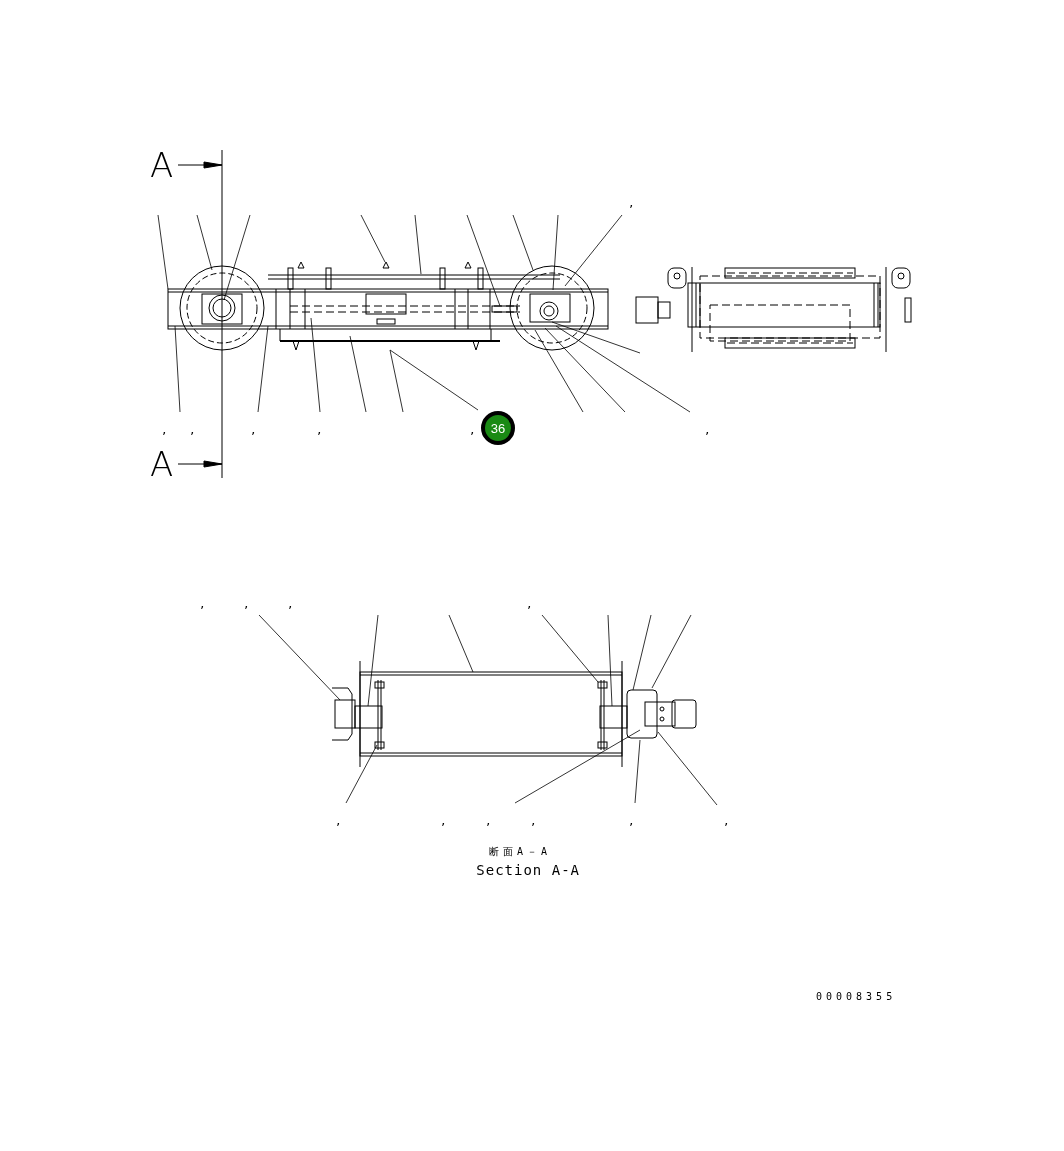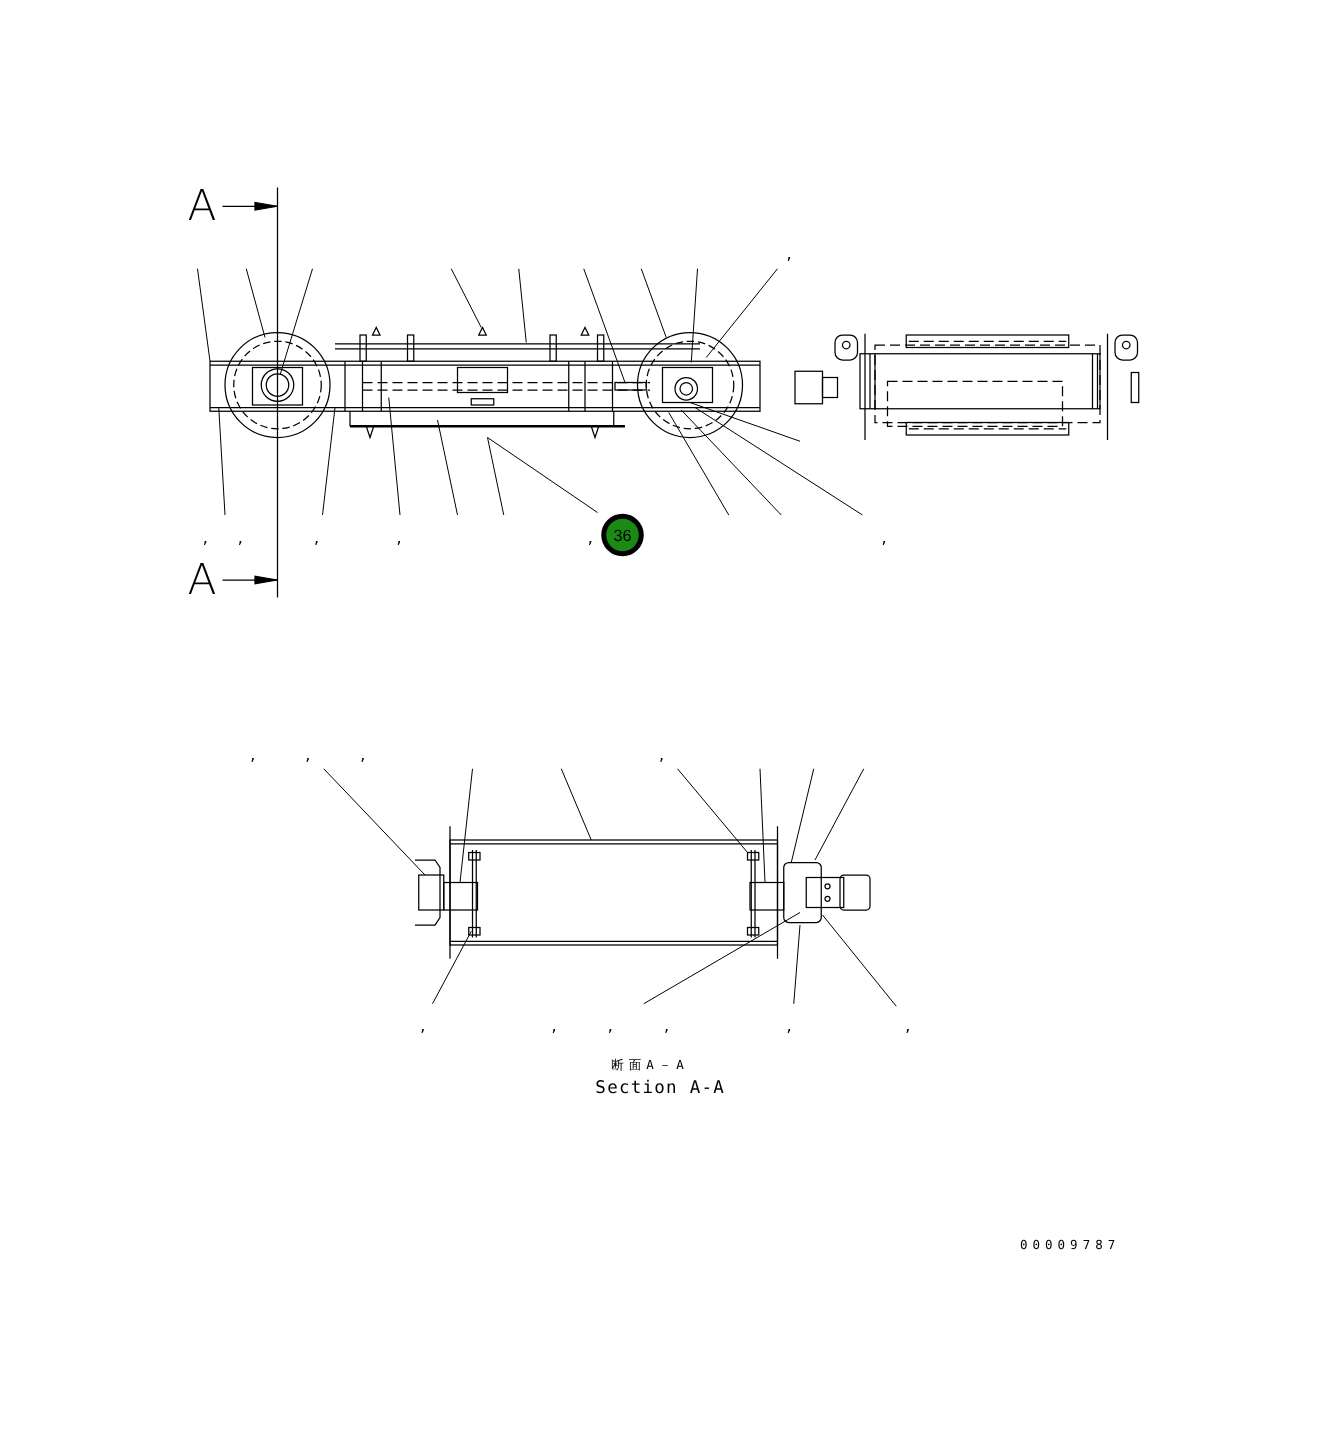--- a/index.html
+++ b/index.html
@@ -7,21 +7,21 @@
   svg#drawing { position: absolute; left: 0; top: 0; }
   .txt { position: absolute; color: #000; white-space: pre; }
   .section-jp { left: 470px; top: 845px; width: 100px; text-align: center; font-size: 10px; letter-spacing: 4px; }
   .section-en { left: 460px; top: 862px; width: 120px; text-align: right; font-size: 14px; letter-spacing: 1px; }
   .docnum { left: 816px; top: 991px; font-size: 10px; letter-spacing: 4px; }
   .sect-letter { font-family: "DejaVu Sans", sans-serif; font-size: 34px; font-weight: 200; }
   .comma { font-size: 11px; }
   .callout {
     position: absolute; left: 481px; top: 411px; width: 34px; height: 34px;
     border-radius: 50%; background: #1a8a14; border: 4px solid #000; box-sizing: border-box;
-    color: #000000; font-family: "Liberation Sans", sans-serif; font-size: 13px;
+    color: #ffffff; font-family: "Liberation Sans", sans-serif; font-size: 13px;
     display: flex; align-items: center; justify-content: center; cursor: pointer;
   }
 </style>
 </head>
 <body>
 
 <svg id="drawing" width="1064" height="1151" viewBox="0 0 1064 1151" fill="none" stroke="#000" stroke-width="1">
 
   <g>
     <line x1="222" y1="150" x2="222" y2="478"></line>
@@ -188,13 +188,13 @@
 <div class="txt comma" style="left:628px; top:815px;">,</div>
 <div class="txt comma" style="left:723px; top:815px;">,</div>
 
 <div class="callout">
   <span>36</span>
 </div>
 
 <div class="txt section-jp">断面A－A</div>
 <div class="txt section-en">Section A-A</div>
 
-<div class="txt docnum">00009787</div>
+<div class="txt docnum">00008355</div>
 
 </body></html>

